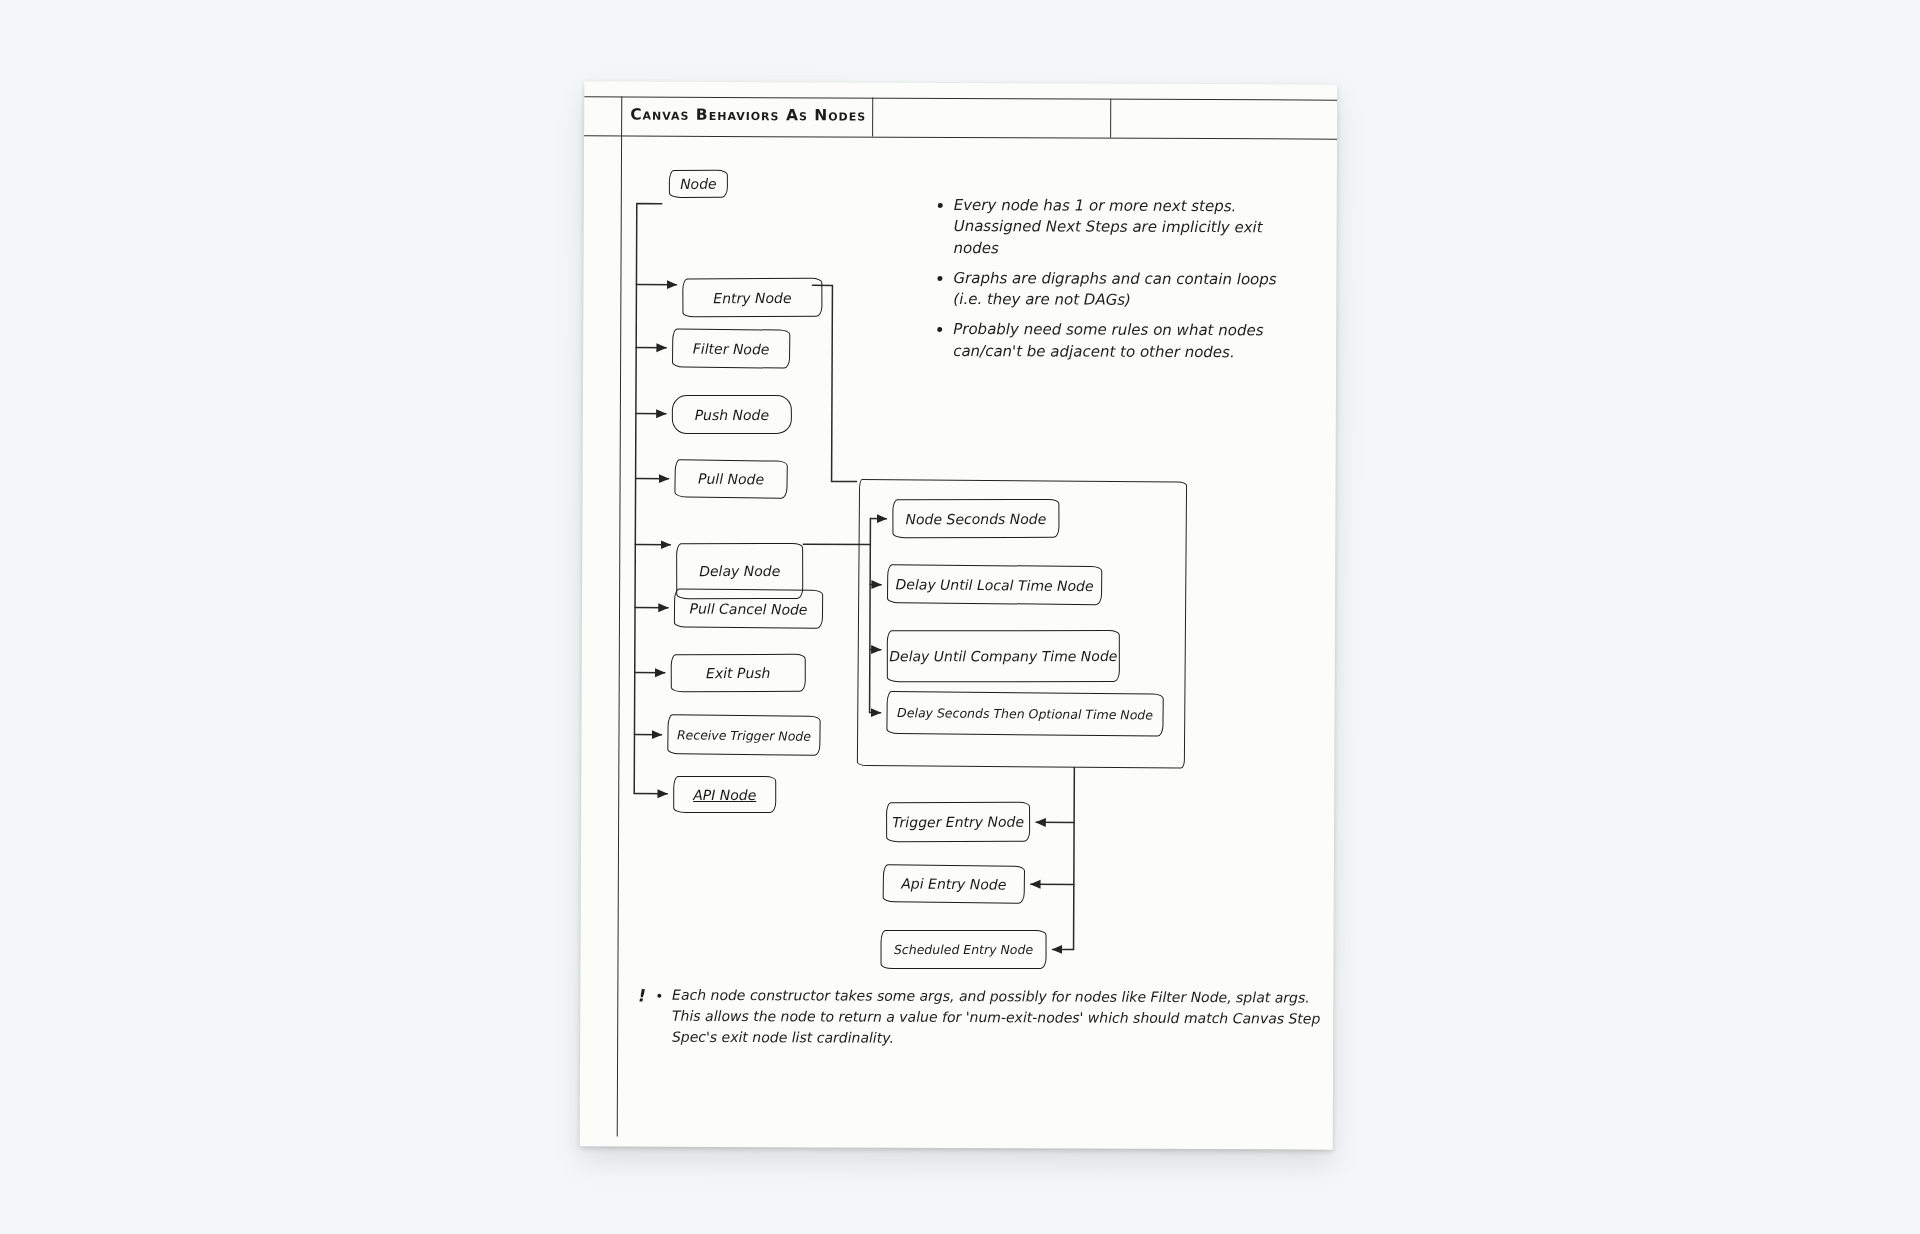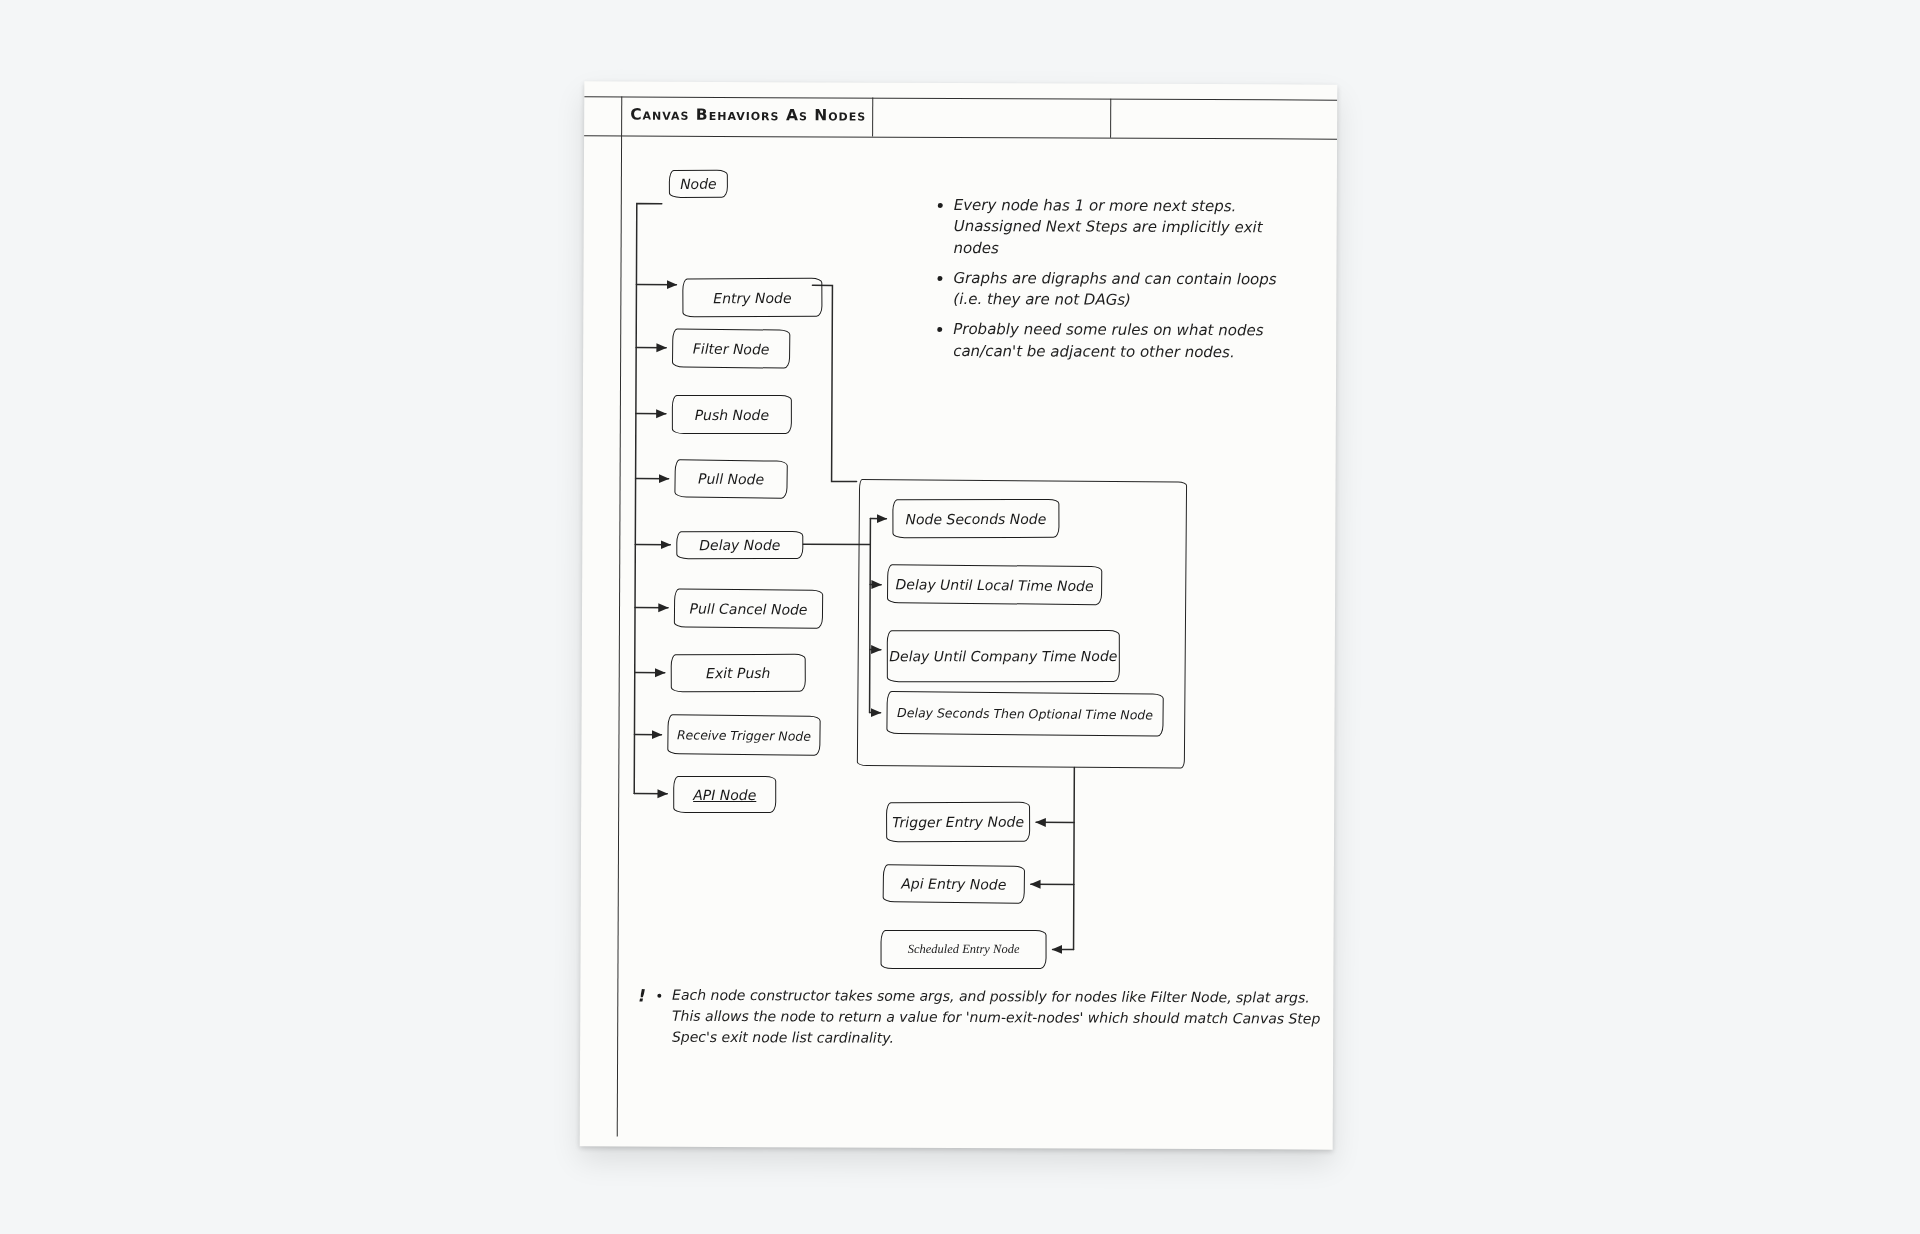--- a/index.html
+++ b/index.html
@@ -104,38 +104,38 @@
         <path d="M493 739 H455" marker-end="url(#arrow)"></path>
         <path d="M493 801 H450" marker-end="url(#arrow)"></path>
         <path d="M493 866 H472" marker-end="url(#arrow)"></path>
       </g>
     </svg>
 
     <div class="node-box" style="left:85px;top:88px;width:59px;height:28px;transform:rotate(-0.6deg);">Node</div>
 
     <div class="node-box" style="left:99px;top:196px;width:140px;height:39px;transform:rotate(-0.5deg);">Entry Node</div>
     <div class="node-box" style="left:89px;top:247px;width:118px;height:39px;transform:rotate(0.4deg);">Filter Node</div>
-    <div class="node-box" style="left:89px;top:313px;width:120px;height:39px;transform:rotate(-0.3deg);">Push Node</div>
+    <div class="node-box" style="left:89px;top:313px;width:120px;height:39px;transform:rotate(-0.3deg);border-radius:15px;">Push Node</div>
     <div class="node-box" style="left:92px;top:378px;width:113px;height:38px;transform:rotate(0.5deg);">Pull Node</div>
-    <div class="node-box" style="left:94px;top:449px;width:127px;height:28px;transform:rotate(-0.4deg);">Delay Node</div>
+    <div class="node-box" style="left:94px;top:461px;width:127px;height:56px;transform:rotate(-0.4deg);">Delay Node</div>
     <div class="node-box" style="left:92px;top:507px;width:149px;height:39px;transform:rotate(0.3deg);">Pull Cancel Node</div>
     <div class="node-box" style="left:89px;top:572px;width:135px;height:38px;transform:rotate(-0.5deg);">Exit Push</div>
     <div class="node-box xs" style="left:86px;top:633px;width:153px;height:40px;transform:rotate(0.4deg);">Receive Trigger Node</div>
     <div class="node-box" style="left:92px;top:694px;width:103px;height:37px;transform:rotate(-0.3deg);text-decoration:underline;">API Node</div>
 
     <div class="group-rect" style="left:276px;top:397px;width:328px;height:287px;transform:rotate(0.2deg);"></div>
 
     <div class="node-box" style="left:310px;top:416px;width:167px;height:39px;transform:rotate(-0.4deg);">Node Seconds Node</div>
     <div class="node-box" style="left:305px;top:482px;width:215px;height:39px;transform:rotate(0.3deg);">Delay Until Local Time Node</div>
     <div class="node-box" style="left:305px;top:547px;width:233px;height:52px;transform:rotate(-0.3deg);">Delay Until Company Time Node</div>
     <div class="node-box xs" style="left:305px;top:609px;width:277px;height:43px;transform:rotate(0.3deg);">Delay Seconds Then Optional Time Node</div>
 
     <div class="node-box" style="left:305px;top:719px;width:144px;height:40px;transform:rotate(-0.5deg);">Trigger Entry Node</div>
     <div class="node-box" style="left:302px;top:782px;width:142px;height:38px;transform:rotate(0.4deg);">Api Entry Node</div>
-    <div class="node-box xs" style="left:300px;top:847px;width:166px;height:39px;transform:rotate(-0.3deg);font-family:Liberation Serif, serif;">Scheduled Entry Node</div>
+    <div class="node-box xs" style="left:300px;top:847px;width:166px;height:39px;transform:rotate(-0.3deg);">Scheduled Entry Node</div>
 
     <div class="notes hw">
       <ul>
         <li>Every node has 1 or more next steps. Unassigned Next Steps are implicitly exit nodes</li>
         <li>Graphs are digraphs and can contain loops (i.e. they are not DAGs)</li>
         <li>Probably need some rules on what nodes can/can't be adjacent to other nodes.</li>
       </ul>
     </div>
 
     <div class="footnote hw">

